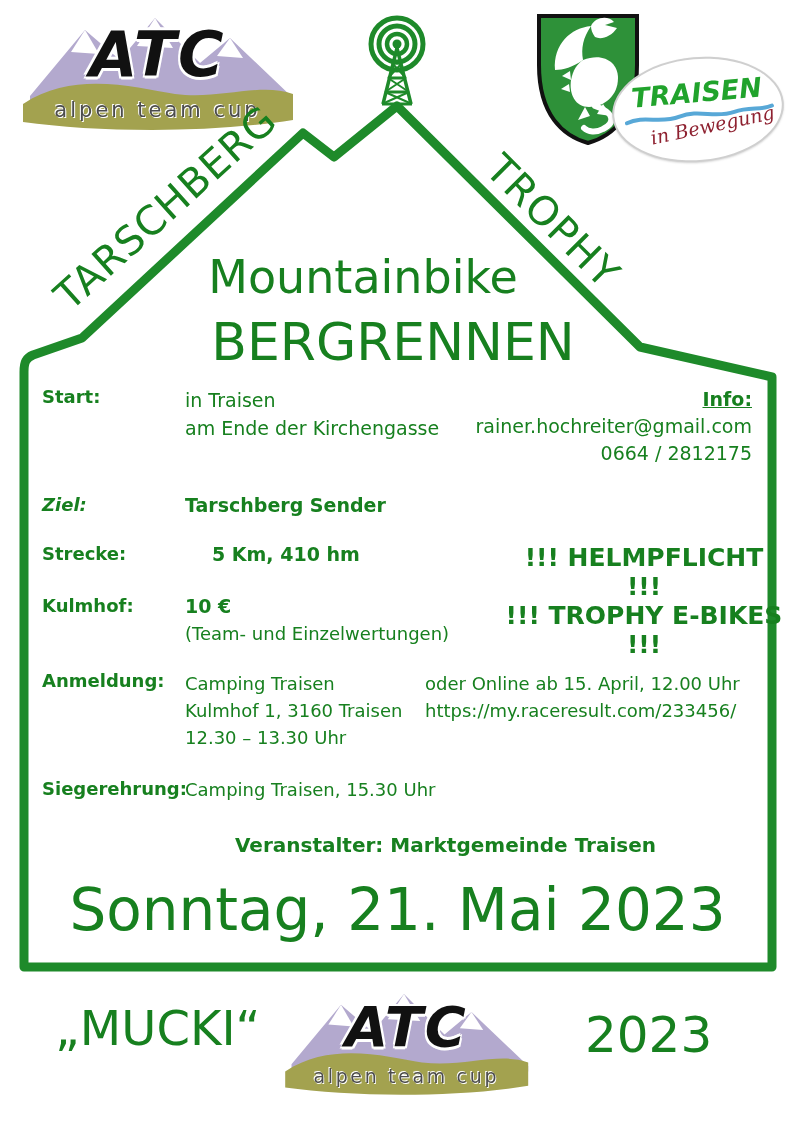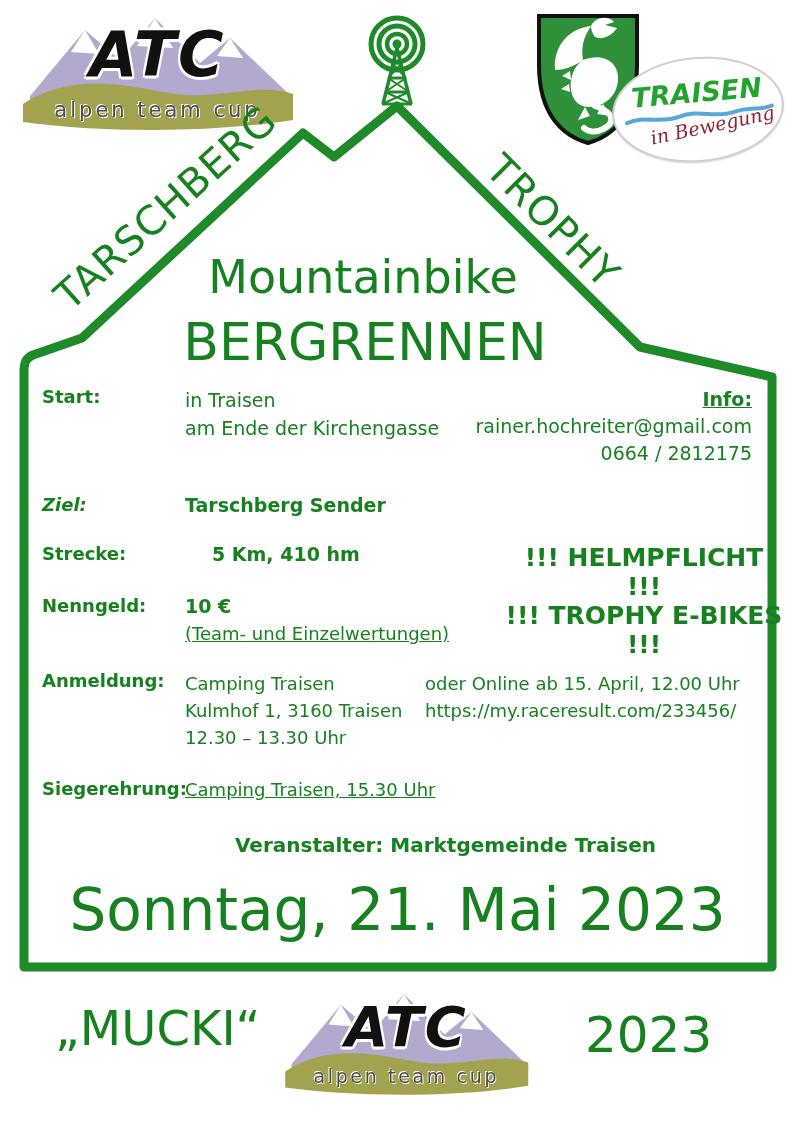--- a/index.html
+++ b/index.html
@@ -27,33 +27,33 @@
                font-size:27px;font-weight:900;font-style:italic;color:#21a32c;line-height:1;}
   .badge-sub{position:absolute;left:34px;top:56px;font-family:"DejaVu Serif", serif;
              font-style:italic;font-size:19px;color:#8e2130;transform:rotate(-7deg);}
   
   .banner-left{position:absolute;left:25px;top:185px;width:280px;text-align:center;
                font-size:40px;letter-spacing:1px;transform:rotate(-42deg);}
   .banner-right{position:absolute;left:463px;top:198px;width:180px;text-align:center;
                 font-size:40px;letter-spacing:1px;transform:rotate(45deg);}
   
   .title1{position:absolute;left:0;top:250px;width:726px;text-align:center;font-size:46px;}
-  .title2{position:absolute;left:0;top:312px;width:730px;text-align:center;font-size:52px;}
+  .title2{position:absolute;left:0;top:312px;width:730px;text-align:center;font-size:52px;padding-left:28px;}
   
   .lbl{position:absolute;left:42px;font-size:18px;font-weight:bold;}
   .val{position:absolute;left:185px;font-size:19px;}
   .lines{line-height:28px;}
   .info-block{position:absolute;left:420px;top:386px;width:332px;text-align:right;
               font-size:19px;line-height:27px;}
   .info-block .hd{font-weight:bold;text-decoration:underline;}
   .warn-block{position:absolute;left:505px;top:543px;width:278px;text-align:center;
               font-size:25px;font-weight:bold;line-height:29px;}
   .anm{font-size:18px;line-height:27px;}
   .online-block{position:absolute;left:425px;top:670px;font-size:18px;line-height:27px;}
-  .note{font-size:18px;text-decoration:underline;}
+  .note{font-size:18px;}
   .center-line{position:absolute;left:0;top:833px;width:795px;text-align:center;
                font-size:20px;font-weight:bold;padding-left:48px;}
   .date-line{position:absolute;left:0;top:876px;width:795px;text-align:center;
              font-size:58px;line-height:1.2;}
   
   .nickname{position:absolute;left:55px;top:1002px;font-size:48px;line-height:1.1;}
   .year{position:absolute;left:585px;top:1008px;font-size:50px;line-height:1.1;}
 </style>
 </head>
 <body>
@@ -131,21 +131,21 @@
   <div class="val b" style="top:494px;">Tarschberg Sender</div>
 
   <div class="lbl" style="top:543px;">Strecke:</div>
   <div class="val b" style="top:543px;margin-left:27px;">5 Km, 410 hm</div>
 
   <div class="warn-block">
     <div>!!! HELMPFLICHT !!!</div>
     <div>!!! TROPHY E-BIKES !!!</div>
   </div>
 
-  <div class="lbl" style="top:595px;">Nenngeld:</div>
+  <div class="lbl" style="top:595px;">Kulmhof:</div>
   <div class="val b" style="top:595px;">10 €</div>
   <div class="val note" style="top:623px;">(Team- und Einzelwertungen)</div>
 
   <div class="lbl" style="top:670px;">Anmeldung:</div>
   <div class="val anm" style="top:670px;">
     <div>Camping Traisen</div>
     <div>Kulmhof 1, 3160 Traisen</div>
     <div>12.30 – 13.30 Uhr</div>
   </div>
   <div class="online-block">

